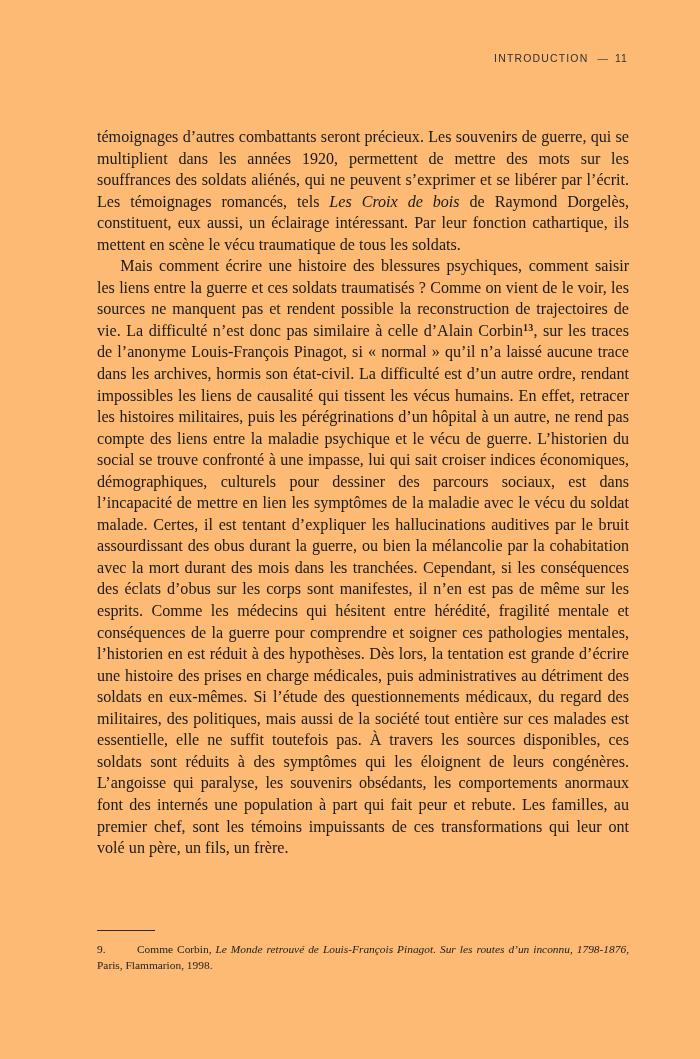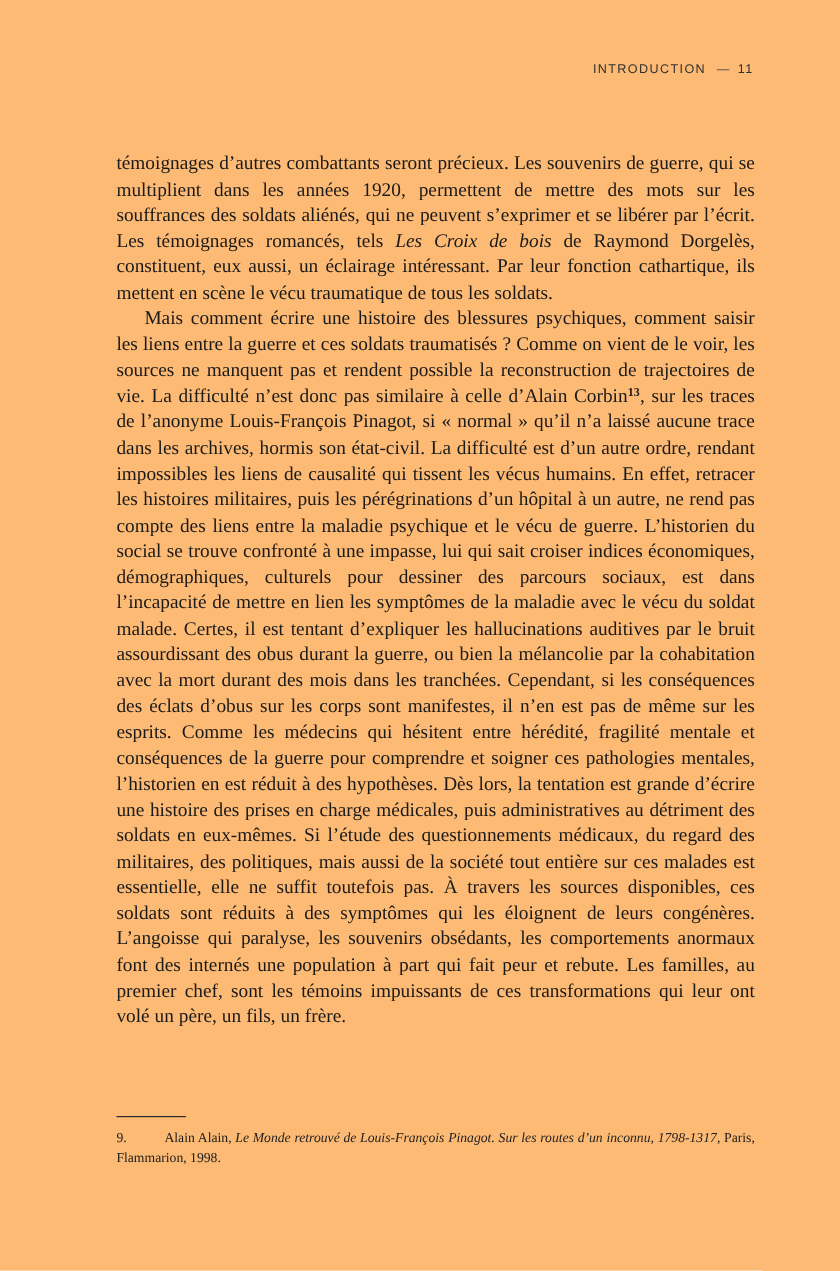--- a/index.html
+++ b/index.html
@@ -109,17 +109,17 @@
   </div>
 
   <div class="textblock" id="body-host">
       <p class="para" style="text-indent: 0px;"><span>témoignages d’autres combattants seront précieux. Les souvenirs de guerre, qui se multiplient dans les années 1920, permettent de mettre des mots sur les souffrances des soldats aliénés, qui ne peuvent s’exprimer et se libérer par l’écrit. Les témoignages romancés, tels </span><i>Les Croix de bois</i><span> de Raymond Dorgelès, constituent, eux aussi, un éclairage intéressant. Par leur fonction cathartique, ils mettent en scène le vécu traumatique de tous les soldats.</span></p>
       <p class="para"><span>Mais comment écrire une histoire des blessures psychiques, comment saisir les liens entre la guerre et ces soldats traumatisés ? Comme on vient de le voir, les sources ne manquent pas et rendent possible la reconstruction de trajectoires de vie. La difficulté n’est donc pas similaire à celle d’Alain Corbin</span><sup class="fn-ref">13</sup><span>, sur les traces de l’anonyme Louis-François Pinagot, si « normal » qu’il n’a laissé aucune trace dans les archives, hormis son état-civil. La difficulté est d’un autre ordre, rendant impossibles les liens de causalité qui tissent les vécus humains. En effet, retracer les histoires militaires, puis les pérégrinations d’un hôpital à un autre, ne rend pas compte des liens entre la maladie psychique et le vécu de guerre. L’historien du social se trouve confronté à une impasse, lui qui sait croiser indices économiques, démographiques, culturels pour dessiner des parcours sociaux, est dans l’incapacité de mettre en lien les symptômes de la maladie avec le vécu du soldat malade. Certes, il est tentant d’expliquer les hallucinations auditives par le bruit assourdissant des obus durant la guerre, ou bien la mélancolie par la cohabitation avec la mort durant des mois dans les tranchées. Cependant, si les conséquences des éclats d’obus sur les corps sont manifestes, il n’en est pas de même sur les esprits. Comme les médecins qui hésitent entre hérédité, fragilité mentale et conséquences de la guerre pour comprendre et soigner ces pathologies mentales, l’historien en est réduit à des hypothèses. Dès lors, la tentation est grande d’écrire une histoire des prises en charge médicales, puis administratives au détriment des soldats en eux-mêmes. Si l’étude des questionnements médicaux, du regard des militaires, des politiques, mais aussi de la société tout entière sur ces malades est essentielle, elle ne suffit toutefois pas. À travers les sources disponibles, ces soldats sont réduits à des symptômes qui les éloignent de leurs congénères. L’angoisse qui paralyse, les souvenirs obsédants, les comportements anormaux font des internés une population à part qui fait peur et rebute. Les familles, au premier chef, sont les témoins impuissants de ces transformations qui leur ont volé un père, un fils, un frère.</span></p>
     </div>
 
   <div class="footnotes">
     <div class="fn-rule"></div>
     <div id="footnote-host">
-        <p class="footnote"><span class="fn-num">9.</span><span>Alain Alain, </span><i>Le Monde retrouvé de Louis-François Pinagot. Sur les routes d’un inconnu, 1798-1317</i><span>, Paris, Flammarion, 1998.</span></p>
+        <p class="footnote"><span class="fn-num">9.</span><span>Comme Corbin, </span><i>Le Monde retrouvé de Louis-François Pinagot. Sur les routes d’un inconnu, 1798-1876</i><span>, Paris, Flammarion, 1998.</span></p>
       </div>
   </div>
 
 </div>
 
 </body></html>

